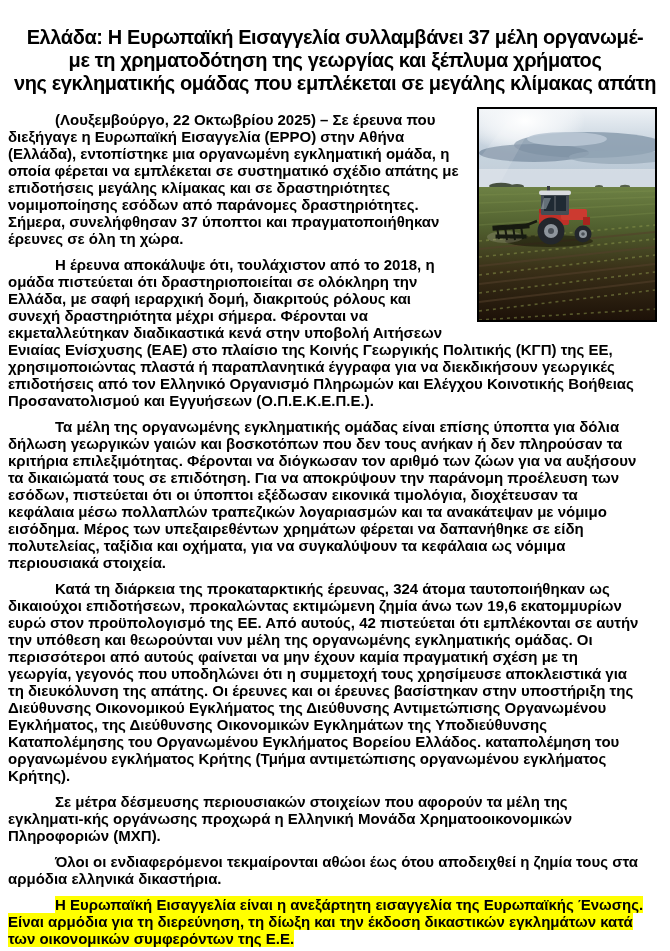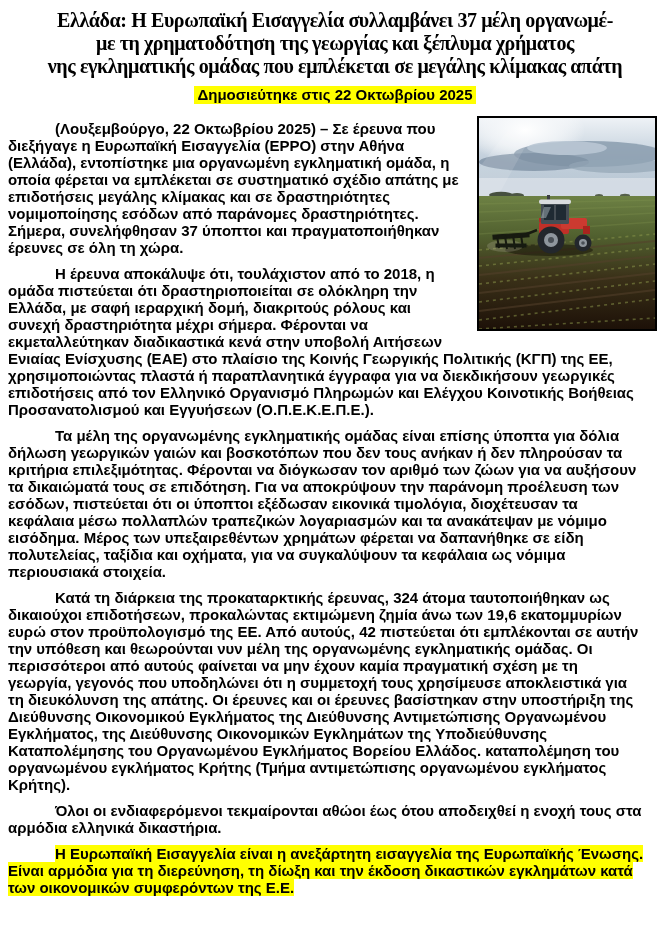--- a/index.html
+++ b/index.html
@@ -7,23 +7,22 @@
     position: relative;
     width: 670px;
     height: 951px;
     overflow: hidden;
     background: #ffffff;
     font-family: "Liberation Sans", "DejaVu Sans", sans-serif;
     font-weight: bold;
     color: #000000;
   }
   .title-block {
-    padding-top: 9px;
+    padding-top: 26px;
     text-align: center;
-    font-family: Liberation Serif, serif;
   }
   .title-line {
     font-size: 20px;
     line-height: 23px;
     letter-spacing: -0.4px;
     white-space: nowrap;
   }
   .date-row {
     text-align: center;
     margin-top: 8px;
@@ -63,23 +62,20 @@
 <body>
 
 <div class="page">
 
   <div class="title-block">
     <div class="title-line">Ελλάδα: Η Ευρωπαϊκή Εισαγγελία συλλαμβάνει 37 μέλη οργανωμέ-</div>
     <div class="title-line">με τη χρηματοδότηση της γεωργίας και ξέπλυμα χρήματος</div>
     <div class="title-line">νης εγκληματικής ομάδας που εμπλέκεται σε μεγάλης κλίμακας απάτη</div>
   </div>
 
-  <div class="date-row">
-    <span class="date-chip">Δημοσιεύτηκε στις 22 Οκτωβρίου 2025</span>
-  </div>
 
   <div class="article">
 
     <div class="photo-frame">
       <svg viewBox="0 0 176 211" preserveAspectRatio="none">
         <defs>
           <linearGradient id="gSky" x1="0" y1="0" x2="0" y2="1">
             <stop offset="0" stop-color="#eef2f6"></stop>
             <stop offset="0.5" stop-color="#c2cfdb"></stop>
             <stop offset="1" stop-color="#b6c5d2"></stop>
@@ -162,18 +158,19 @@
           <circle cx="56" cy="41" r="4" fill="#8f969d"></circle>
           <circle cx="56" cy="41" r="1.8" fill="#4a5057"></circle>
         </g>
       </svg>
     </div>
 
     <p>(Λουξεμβούργο, 22 Οκτωβρίου 2025) – Σε έρευνα που διεξήγαγε η Ευρωπαϊκή Εισαγγελία (EPPO) στην Αθήνα (Ελλάδα), εντοπίστηκε μια οργανωμένη εγκληματική ομάδα, η οποία φέρεται να εμπλέκεται σε συστηματικό σχέδιο απάτης με επιδοτήσεις μεγάλης κλίμακας και σε δραστηριότητες νομιμοποίησης εσόδων από παράνομες δραστηριότητες. Σήμερα, συνελήφθησαν 37 ύποπτοι και πραγματοποιήθηκαν έρευνες σε όλη τη χώρα.</p>
     <p>Η έρευνα αποκάλυψε ότι, τουλάχιστον από το 2018, η ομάδα πιστεύεται ότι δραστηριοποιείται σε ολόκληρη την Ελλάδα, με σαφή ιεραρχική δομή, διακριτούς ρόλους και συνεχή δραστηριότητα μέχρι σήμερα. Φέρονται να εκμεταλλεύτηκαν διαδικαστικά κενά στην υποβολή Αιτήσεων Ενιαίας Ενίσχυσης (ΕΑΕ) στο πλαίσιο της Κοινής Γεωργικής Πολιτικής (ΚΓΠ) της ΕΕ, χρησιμοποιώντας πλαστά ή παραπλανητικά έγγραφα για να διεκδικήσουν γεωργικές επιδοτήσεις από τον Ελληνικό Οργανισμό Πληρωμών και Ελέγχου Κοινοτικής Βοήθειας Προσανατολισμού και Εγγυήσεων (Ο.Π.Ε.Κ.Ε.Π.Ε.).</p>
     <p>Τα μέλη της οργανωμένης εγκληματικής ομάδας είναι επίσης ύποπτα για δόλια δήλωση γεωργικών γαιών και βοσκοτόπων που δεν τους ανήκαν ή δεν πληρούσαν τα κριτήρια επιλεξιμότητας. Φέρονται να διόγκωσαν τον αριθμό των ζώων για να αυξήσουν τα δικαιώματά τους σε επιδότηση. Για να αποκρύψουν την παράνομη προέλευση των εσόδων, πιστεύεται ότι οι ύποπτοι εξέδωσαν εικονικά τιμολόγια, διοχέτευσαν τα κεφάλαια μέσω πολλαπλών τραπεζικών λογαριασμών και τα ανακάτεψαν με νόμιμο εισόδημα. Μέρος των υπεξαιρεθέντων χρημάτων φέρεται να δαπανήθηκε σε είδη πολυτελείας, ταξίδια και οχήματα, για να συγκαλύψουν τα κεφάλαια ως νόμιμα περιουσιακά στοιχεία.</p>
     <p>Κατά τη διάρκεια της προκαταρκτικής έρευνας, 324 άτομα ταυτοποιήθηκαν ως δικαιούχοι επιδοτήσεων, προκαλώντας εκτιμώμενη ζημία άνω των 19,6 εκατομμυρίων ευρώ στον προϋπολογισμό της ΕΕ. Από αυτούς, 42 πιστεύεται ότι εμπλέκονται σε αυτήν την υπόθεση και θεωρούνται νυν μέλη της οργανωμένης εγκληματικής ομάδας. Οι περισσότεροι από αυτούς φαίνεται να μην έχουν καμία πραγματική σχέση με τη γεωργία, γεγονός που υποδηλώνει ότι η συμμετοχή τους χρησίμευσε αποκλειστικά για τη διευκόλυνση της απάτης. Οι έρευνες και οι έρευνες βασίστηκαν στην υποστήριξη της Διεύθυνσης Οικονομικού Εγκλήματος της Διεύθυνσης Αντιμετώπισης Οργανωμένου Εγκλήματος, της Διεύθυνσης Οικονομικών Εγκλημάτων της Υποδιεύθυνσης Καταπολέμησης του Οργανωμένου Εγκλήματος Βορείου Ελλάδος. καταπολέμηση του οργανωμένου εγκλήματος Κρήτης (Τμήμα αντιμετώπισης οργανωμένου εγκλήματος Κρήτης).</p>
-    <p>Όλοι οι ενδιαφερόμενοι τεκμαίρονται αθώοι έως ότου αποδειχθεί η ενοχή τους στα αρμόδια ελληνικά δικαστήρια.</p>
+    <p>Σε μέτρα δέσμευσης περιουσιακών στοιχείων που αφορούν τα μέλη της εγκληματι-κής οργάνωσης προχωρά η Ελληνική Μονάδα Χρηματοοικονομικών Πληροφοριών (ΜΧΠ).</p>
+    <p>Όλοι οι ενδιαφερόμενοι τεκμαίρονται αθώοι έως ότου αποδειχθεί η ζημία τους στα αρμόδια ελληνικά δικαστήρια.</p>
     <p><span class="hl">Η Ευρωπαϊκή Εισαγγελία είναι η ανεξάρτητη εισαγγελία της Ευρωπαϊκής Ένωσης. Είναι αρμόδια για τη διερεύνηση, τη δίωξη και την έκδοση δικαστικών εγκλημάτων κατά των οικονομικών συμφερόντων της Ε.Ε.</span></p>
 
   </div>
 
 </div>
 
 </body></html>

